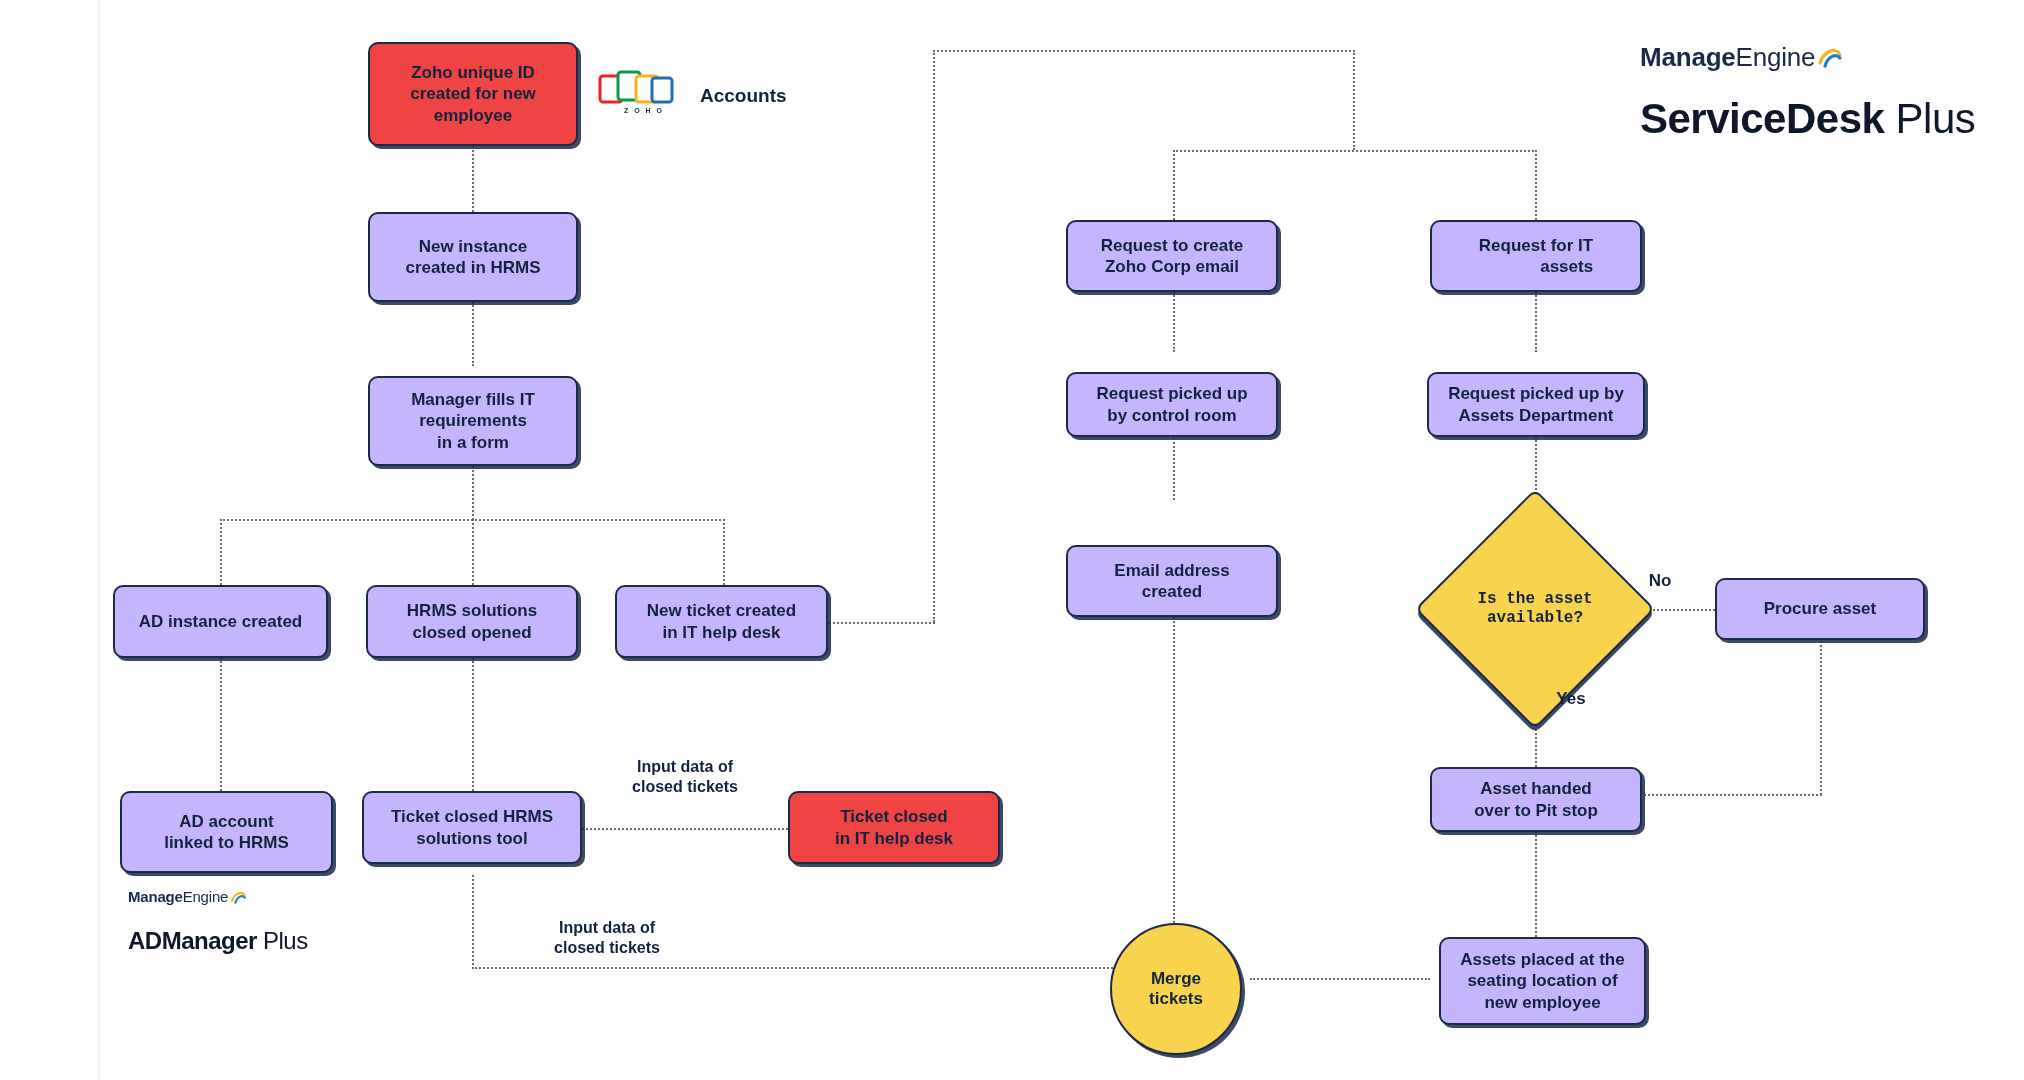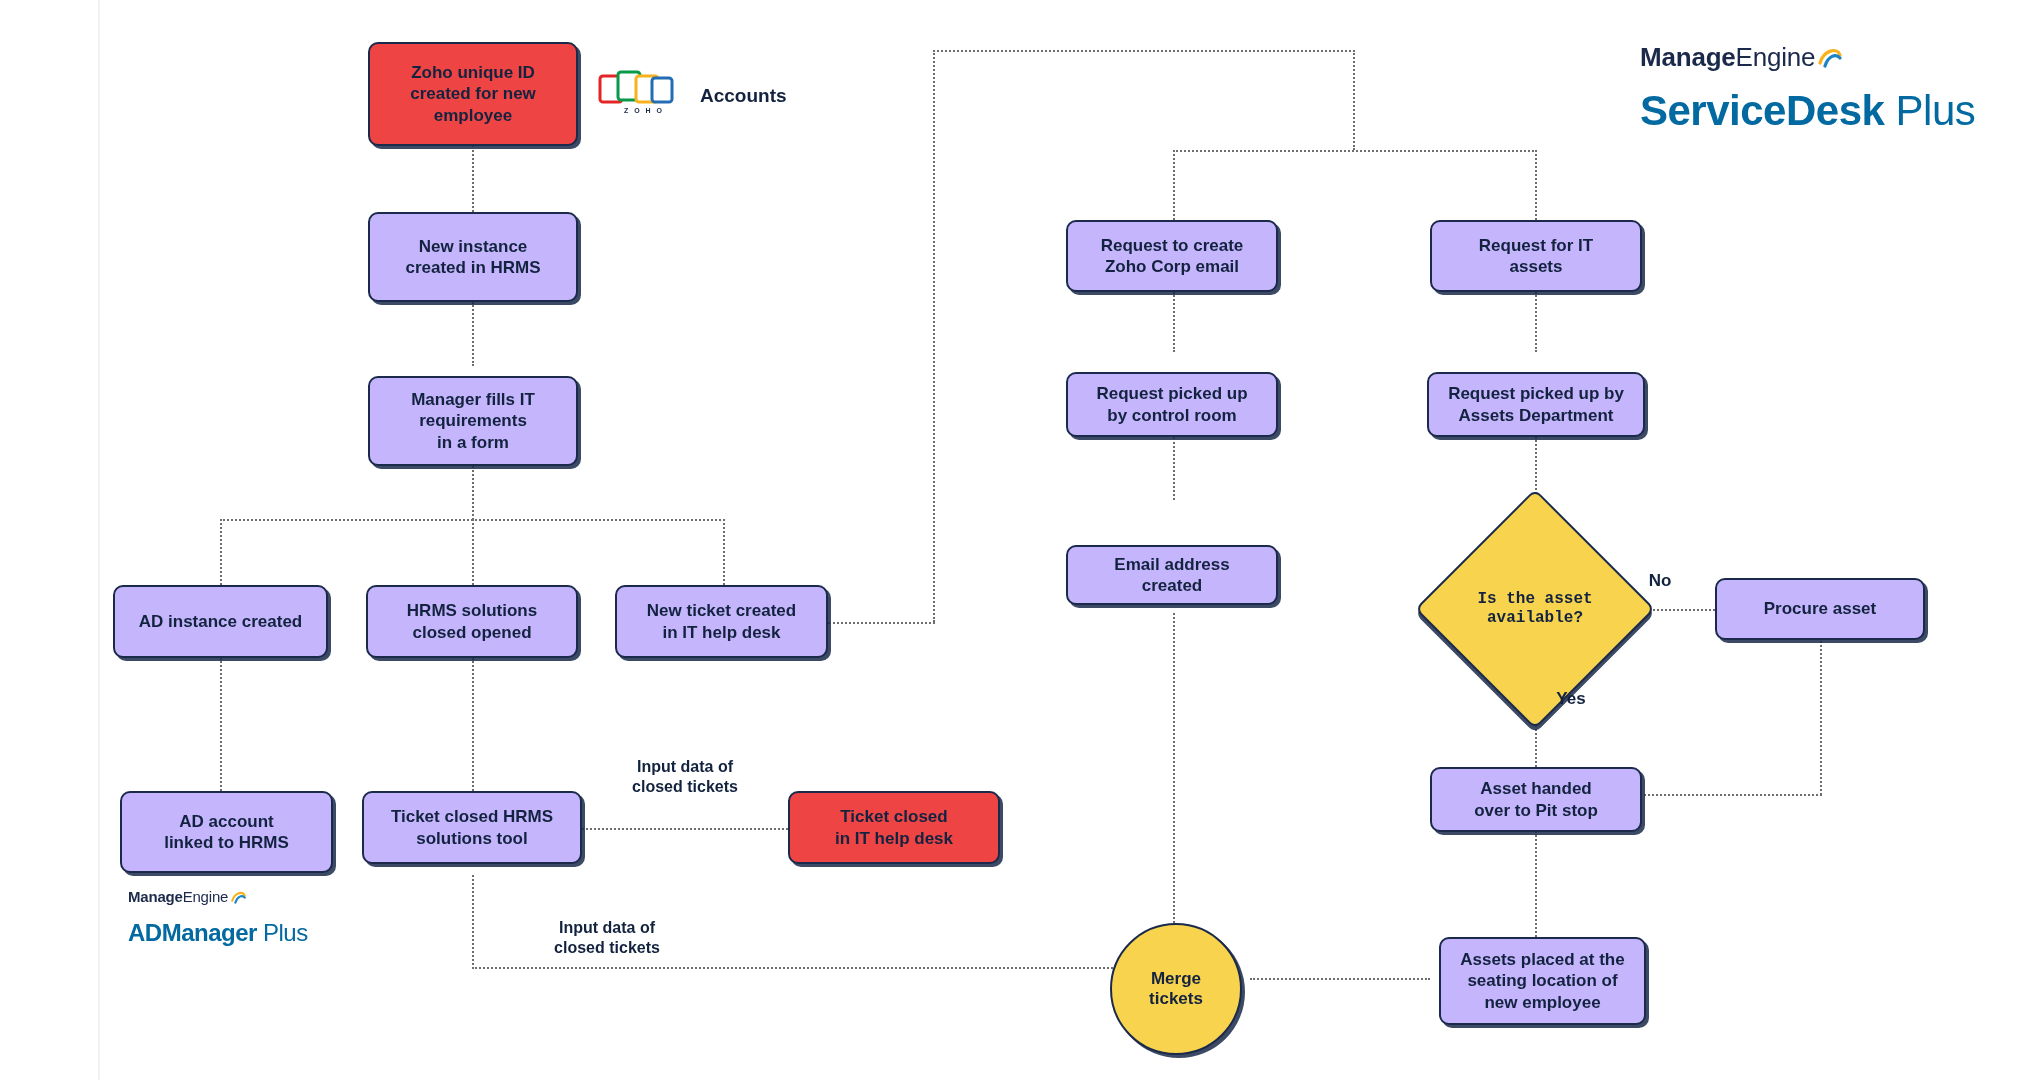--- a/index.html
+++ b/index.html
@@ -128,24 +128,24 @@
     font-size: 26px;
     color: #1b2a4a;
     letter-spacing: -0.2px;
     white-space: nowrap;
   }
   .brand-me .me-top b { font-weight: 700; }
   .brand-me .me-top span.light { font-weight: 400; }
   .brand-me .me-main {
     font-size: 42px;
     font-weight: 700;
-    color: #0369a1;
+    color: #0f172a;
     letter-spacing: -0.5px;
     white-space: nowrap;
-    margin-top: 12px;
+    margin-top: 20px;
   }
   .brand-me .me-main .thin { font-weight: 400; }
 
   .brand-small .me-top { font-size: 15px; }
   .brand-small .me-main { font-size: 24px; }
 
   .swoosh {
     display: inline-block;
     vertical-align: middle;
     margin-left: 3px;
@@ -258,27 +258,27 @@
   <div class="node yellow" style="left:1066px; top:220px; width:212px; height:72px;text-align:center;">
     <span style="white-space:pre-line;">Request to create
 Zoho Corp email</span>
   </div>
 
   <div class="node yellow" style="left:1066px; top:372px; width:212px; height:65px;">
     <span style="white-space:pre-line;">Request picked up
 by control room</span>
   </div>
 
-  <div class="node yellow" style="left:1066px; top:545px; width:212px; height:60px;">
+  <div class="node yellow" style="left:1066px; top:545px; width:212px; height:72px;">
     <span style="white-space:pre-line;">Email address
 created</span>
   </div>
 
   <div class="node yellow" style="left:1430px; top:220px; width:212px; height:72px;">
-    <span style="white-space:pre-line;">Request for IT
+    <span style="white-space:pre-line;text-align:right;">Request for IT
 assets</span>
   </div>
 
   <div class="node yellow" style="left:1427px; top:372px; width:218px; height:65px;">
     <span style="white-space:pre-line;">Request picked up by
 Assets Department</span>
   </div>
 
   <div class="diamond-wrap" style="left:1450px; top:524px; width:170px; height:170px;">
     <div class="diamond-shape"></div>

